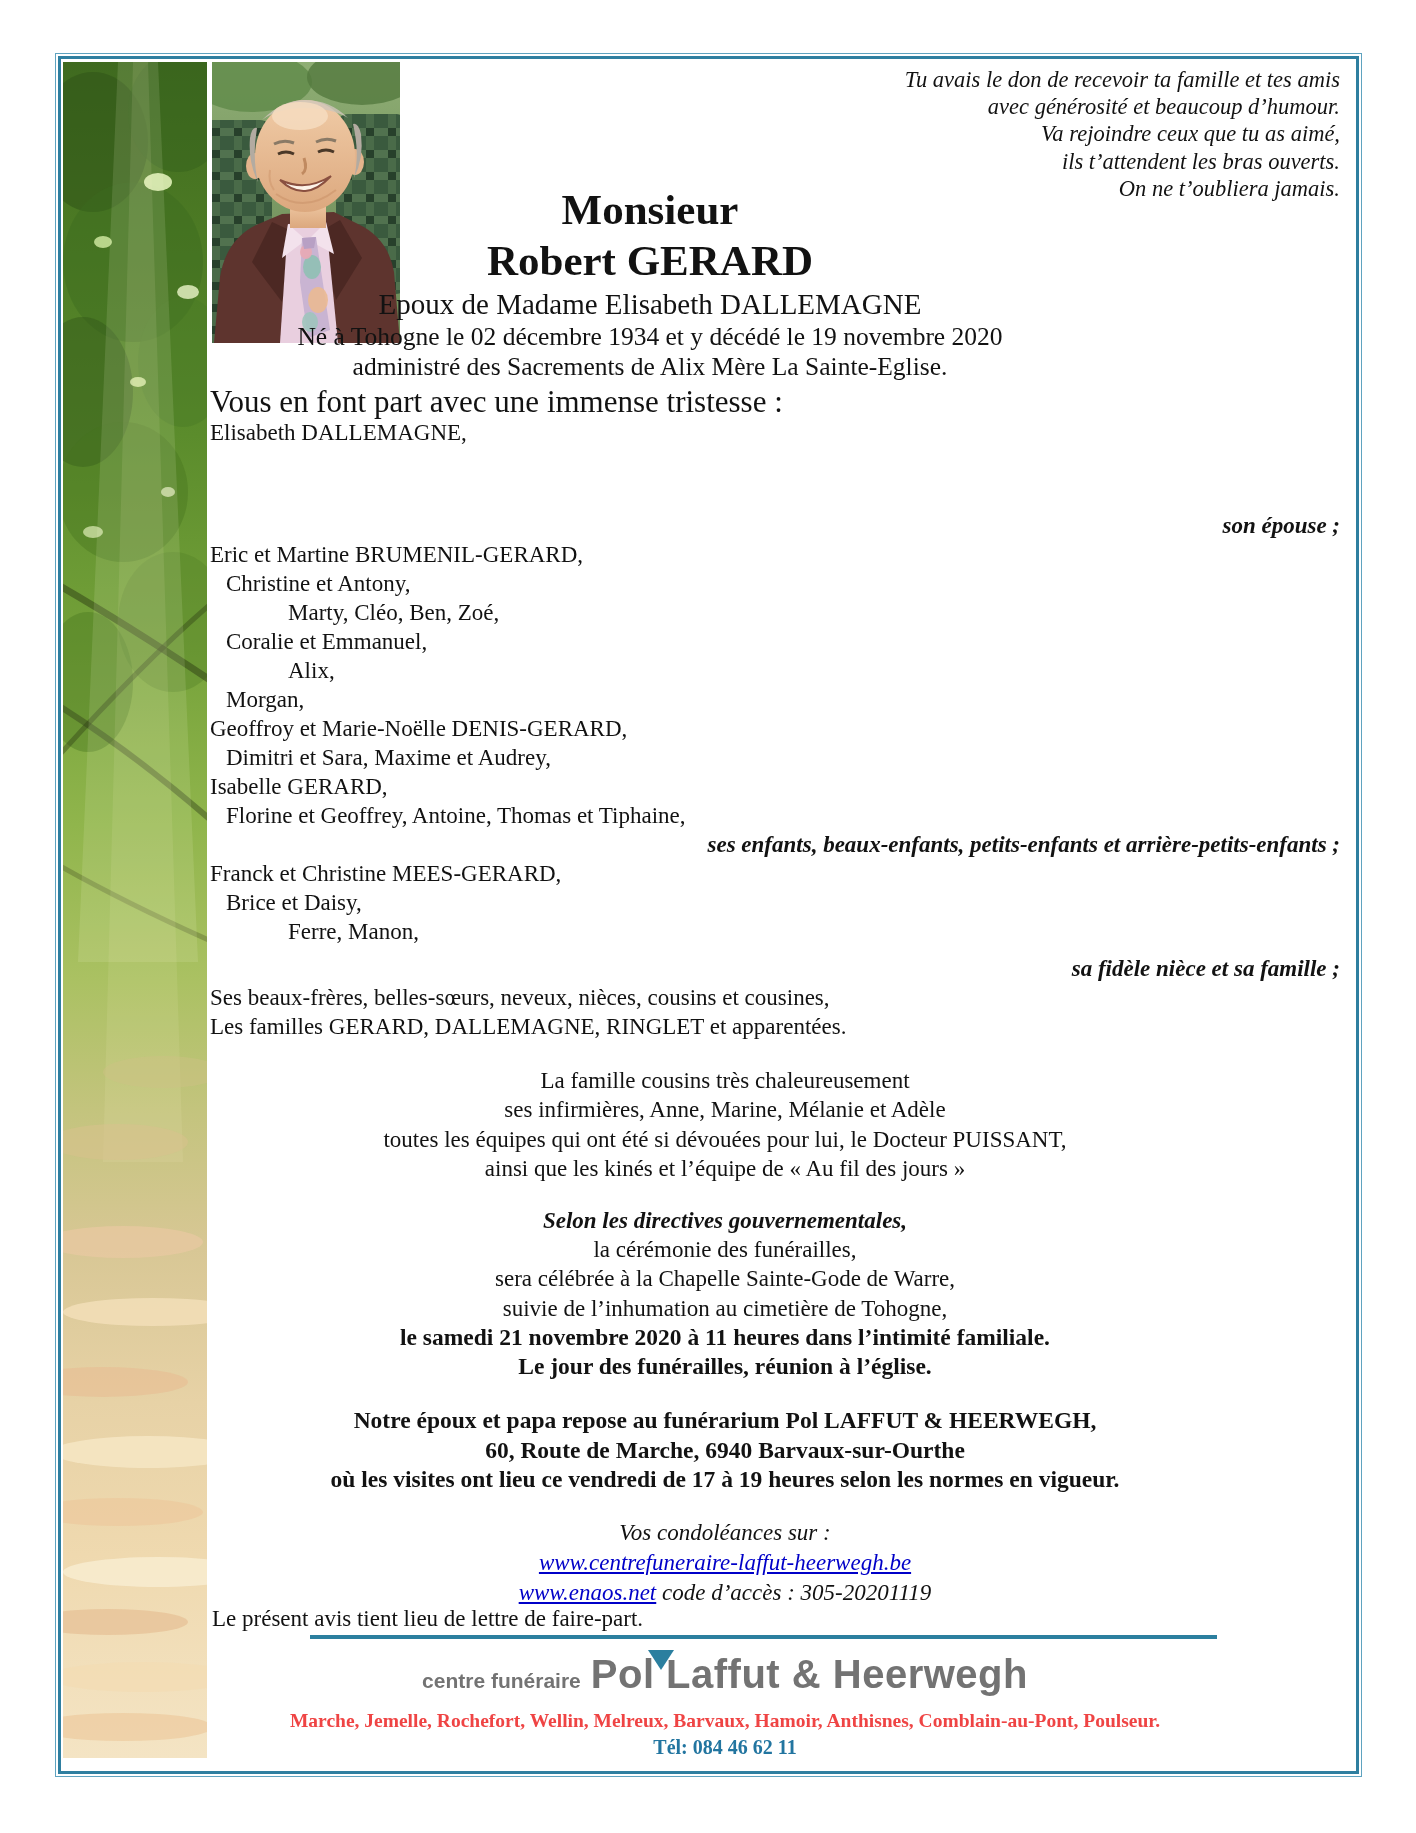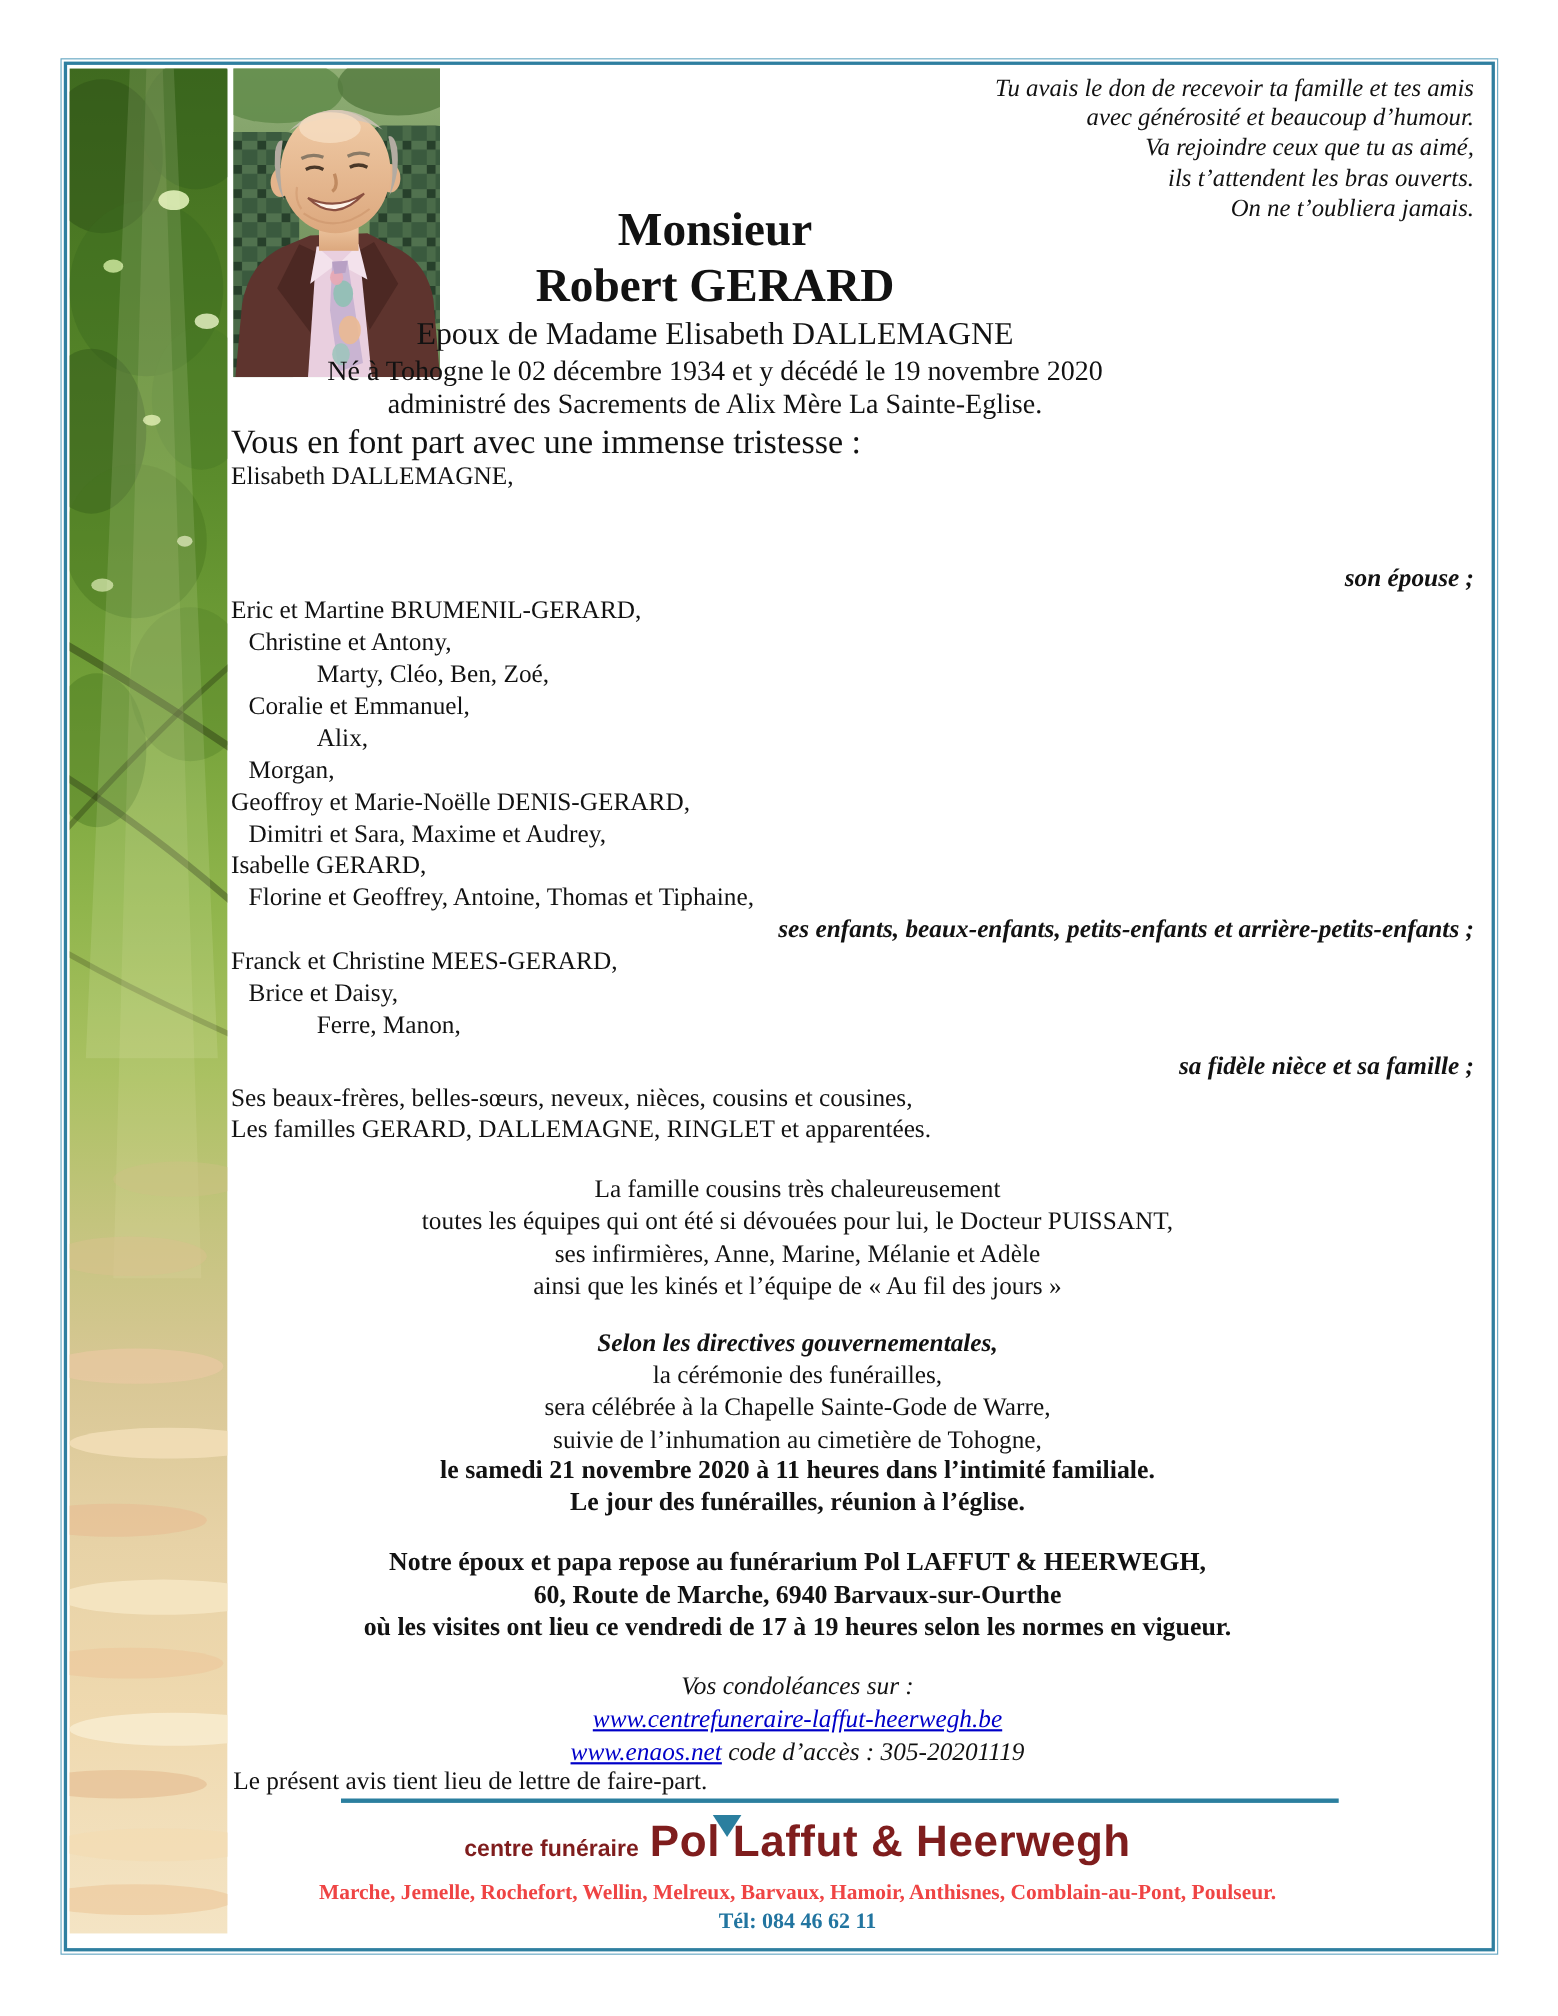--- a/index.html
+++ b/index.html
@@ -50,21 +50,21 @@
   .condolences{top:1518px;line-height:30px;font-style:italic;}
   .condolences a{color:#0000c8;text-decoration:underline;}
   .notice{position:absolute;left:212px;top:1606px;font-size:23px;}
 
   
   .sep-line{position:absolute;left:310px;top:1635px;width:907px;height:4px;background:#2b7f9f;}
   .logo-triangle{position:absolute;left:648px;top:1650px;width:0;height:0;
     border-left:13px solid transparent;border-right:13px solid transparent;
     border-top:20px solid #2b7f9f;}
   .logo-row{position:absolute;left:210px;top:1652px;width:1030px;text-align:center;
-    font-family:"Liberation Sans", sans-serif;color:#7f1d1d;}
+    font-family:"Liberation Sans", sans-serif;color:#737373;}
   .logo-row .small{font-size:21px;font-weight:bold;vertical-align:baseline;margin-right:10px;}
   .logo-row .big{font-size:40px;font-weight:bold;letter-spacing:0.5px;vertical-align:baseline;}
   .towns{position:absolute;left:210px;top:1710px;width:1030px;text-align:center;
     font-size:19.5px;font-weight:bold;color:#ef4444;}
   .phone{position:absolute;left:210px;top:1736px;width:1030px;text-align:center;
     font-size:20px;font-weight:bold;color:#2275a0;}
 </style>
 </head>
 <body>
 
@@ -236,22 +236,22 @@
   <div>Franck et Christine MEES-GERARD,</div>
   <div class="i1">Brice et Daisy,</div>
   <div class="i2">Ferre, Manon,</div>
   <div class="rel gap2">sa fidèle nièce et sa famille ;</div>
   <div>Ses beaux-frères, belles-sœurs, neveux, nièces, cousins et cousines,</div>
   <div>Les familles GERARD, DALLEMAGNE, RINGLET et apparentées.</div>
 </div>
 
 <div class="centered thanks">
   <div>La famille cousins très chaleureusement</div>
+  <div>ses infirmières, Anne, Marine, Mélanie et Adèle</div>
   <div>toutes les équipes qui ont été si dévouées pour lui, le Docteur PUISSANT,</div>
-  <div>ses infirmières, Anne, Marine, Mélanie et Adèle</div>
   <div>ainsi que les kinés et l’équipe de « Au fil des jours »</div>
 </div>
 
 <div class="centered ceremony">
   <div class="bolditalic">Selon les directives gouvernementales,</div>
   <div>la cérémonie des funérailles,</div>
   <div>sera célébrée à la Chapelle Sainte-Gode de Warre,</div>
   <div>suivie de l’inhumation au cimetière de Tohogne,</div>
   <div class="bold">le samedi 21 novembre 2020 à 11 heures dans l’intimité familiale.</div>
   <div class="bold">Le jour des funérailles, réunion à l’église.</div>

